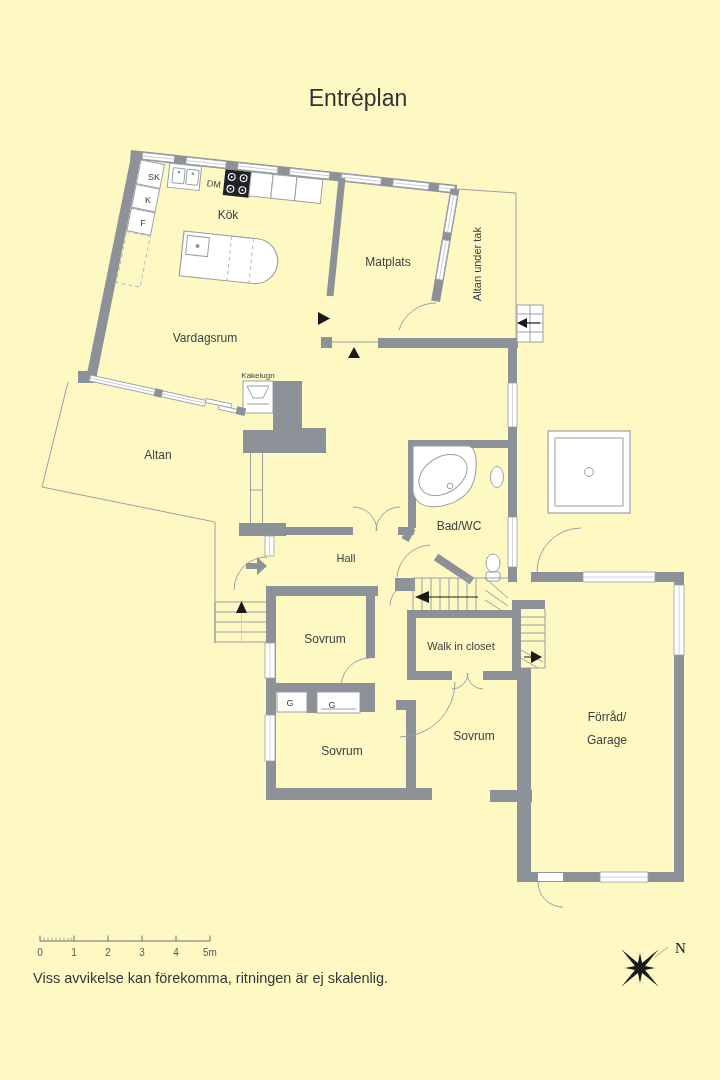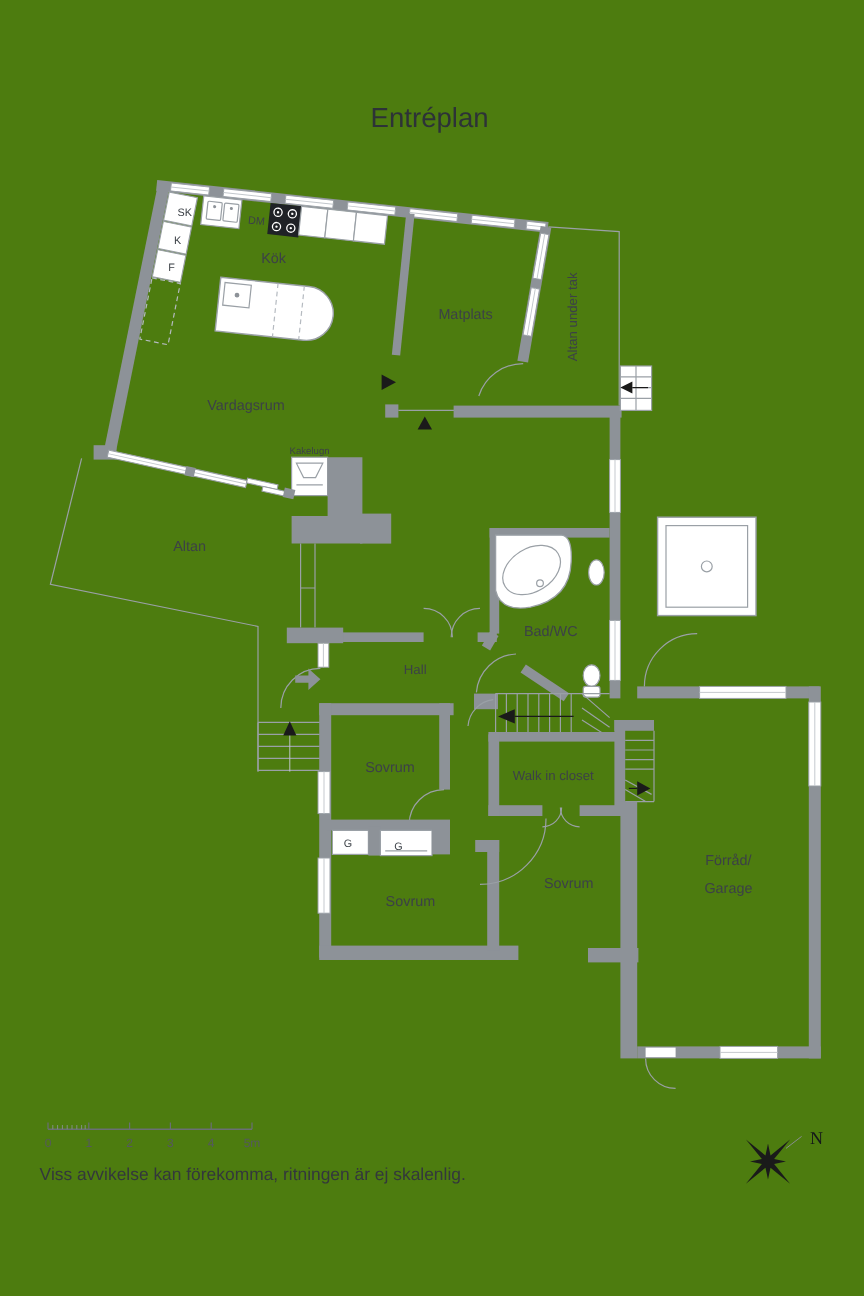--- a/index.html
+++ b/index.html
@@ -1,16 +1,16 @@
 <!DOCTYPE html>
 <html><head>
 <meta charset="utf-8">
 <style>
   html,body{margin:0;padding:0;background:#fff;}
-  .page{position:relative;width:720px;height:1080px;background:#4d7c0f;overflow:hidden;
+  .page{position:relative;width:720px;height:1080px;background:#fef9c3;overflow:hidden;
         font-family:"Liberation Sans",sans-serif;}
   svg{display:block;}
   .title-text{font-size:23px;font-weight:500;fill:#2d3237;}
   .rl{font-size:12px;fill:#3c4147;}
   .rl-sm{font-size:11px;fill:#3c4147;}
   .lbl-xs{font-size:9px;fill:#3c4147;}
   .lbl-xxs{font-size:8px;fill:#3c4147;}
   .scale-lbl{font-size:10px;fill:#55595e;}
   .disclaimer-text{font-size:14.5px;fill:#33373c;}
   .north-text{font-size:15px;fill:#14171a;font-family:"Liberation Serif",serif;}

